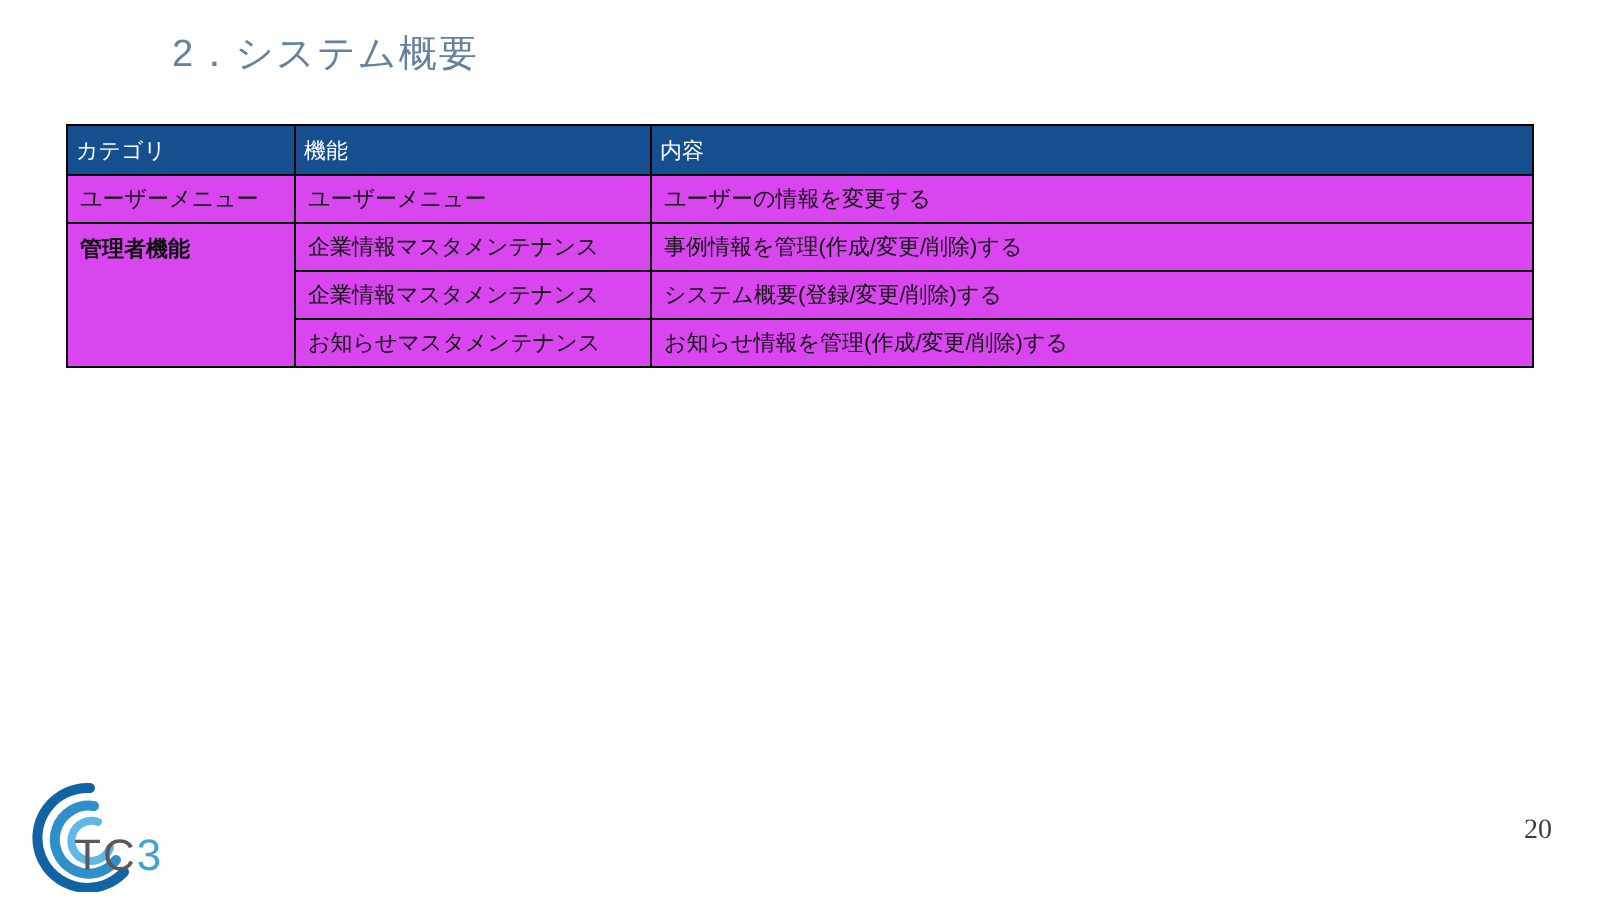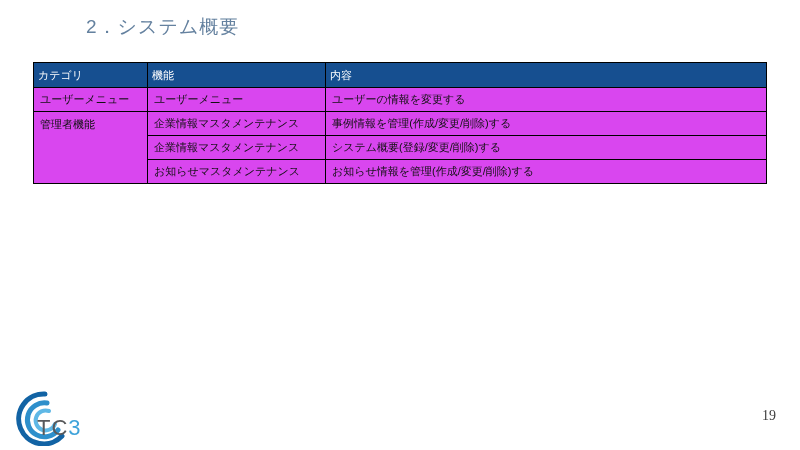--- a/index.html
+++ b/index.html
@@ -57,20 +57,21 @@
     white-space: nowrap;
     overflow: hidden;
     background: #d946ef;
   }
   table.overview td:last-child { border-right: none; margin-left: 16px; }
   table.overview tr:last-child td { border-bottom: none; }
   table.overview td.merged {
     vertical-align: top;
     padding-top: 5px;
     border-bottom: none;
+    font-weight: bold;
   }
   .page-number {
     position: absolute;
     left: 762px;
     top: 408px;
     font-family: "Liberation Serif", "DejaVu Serif", serif;
     font-size: 14px;
     color: var(--page_number_text, #3C3C3C);
   }
   .logo {
@@ -144,13 +145,13 @@
   <svg width="64" height="56" viewBox="0 0 64 56">
     <g fill="none" stroke-linecap="round">
       <path d="M 35 4 A 25 25 0 1 0 52 46" stroke="var(--logo_arc_outer, #1263A4)" stroke-width="5"></path>
       <path d="M 37 13 A 17 17 0 1 0 48 40" stroke="var(--logo_arc_middle, #2E8FCB)" stroke-width="5"></path>
       <path d="M 39 21 A 10 10 0 1 0 45 34" stroke="var(--logo_arc_inner, #5FB8E6)" stroke-width="4"></path>
     </g>
   </svg>
   <div class="logo-text"><span>TC</span><span class="digit3">3</span></div>
 </div>
 
-<div class="page-number">19</div>
+<div class="page-number">20</div>
 
 </body></html>

